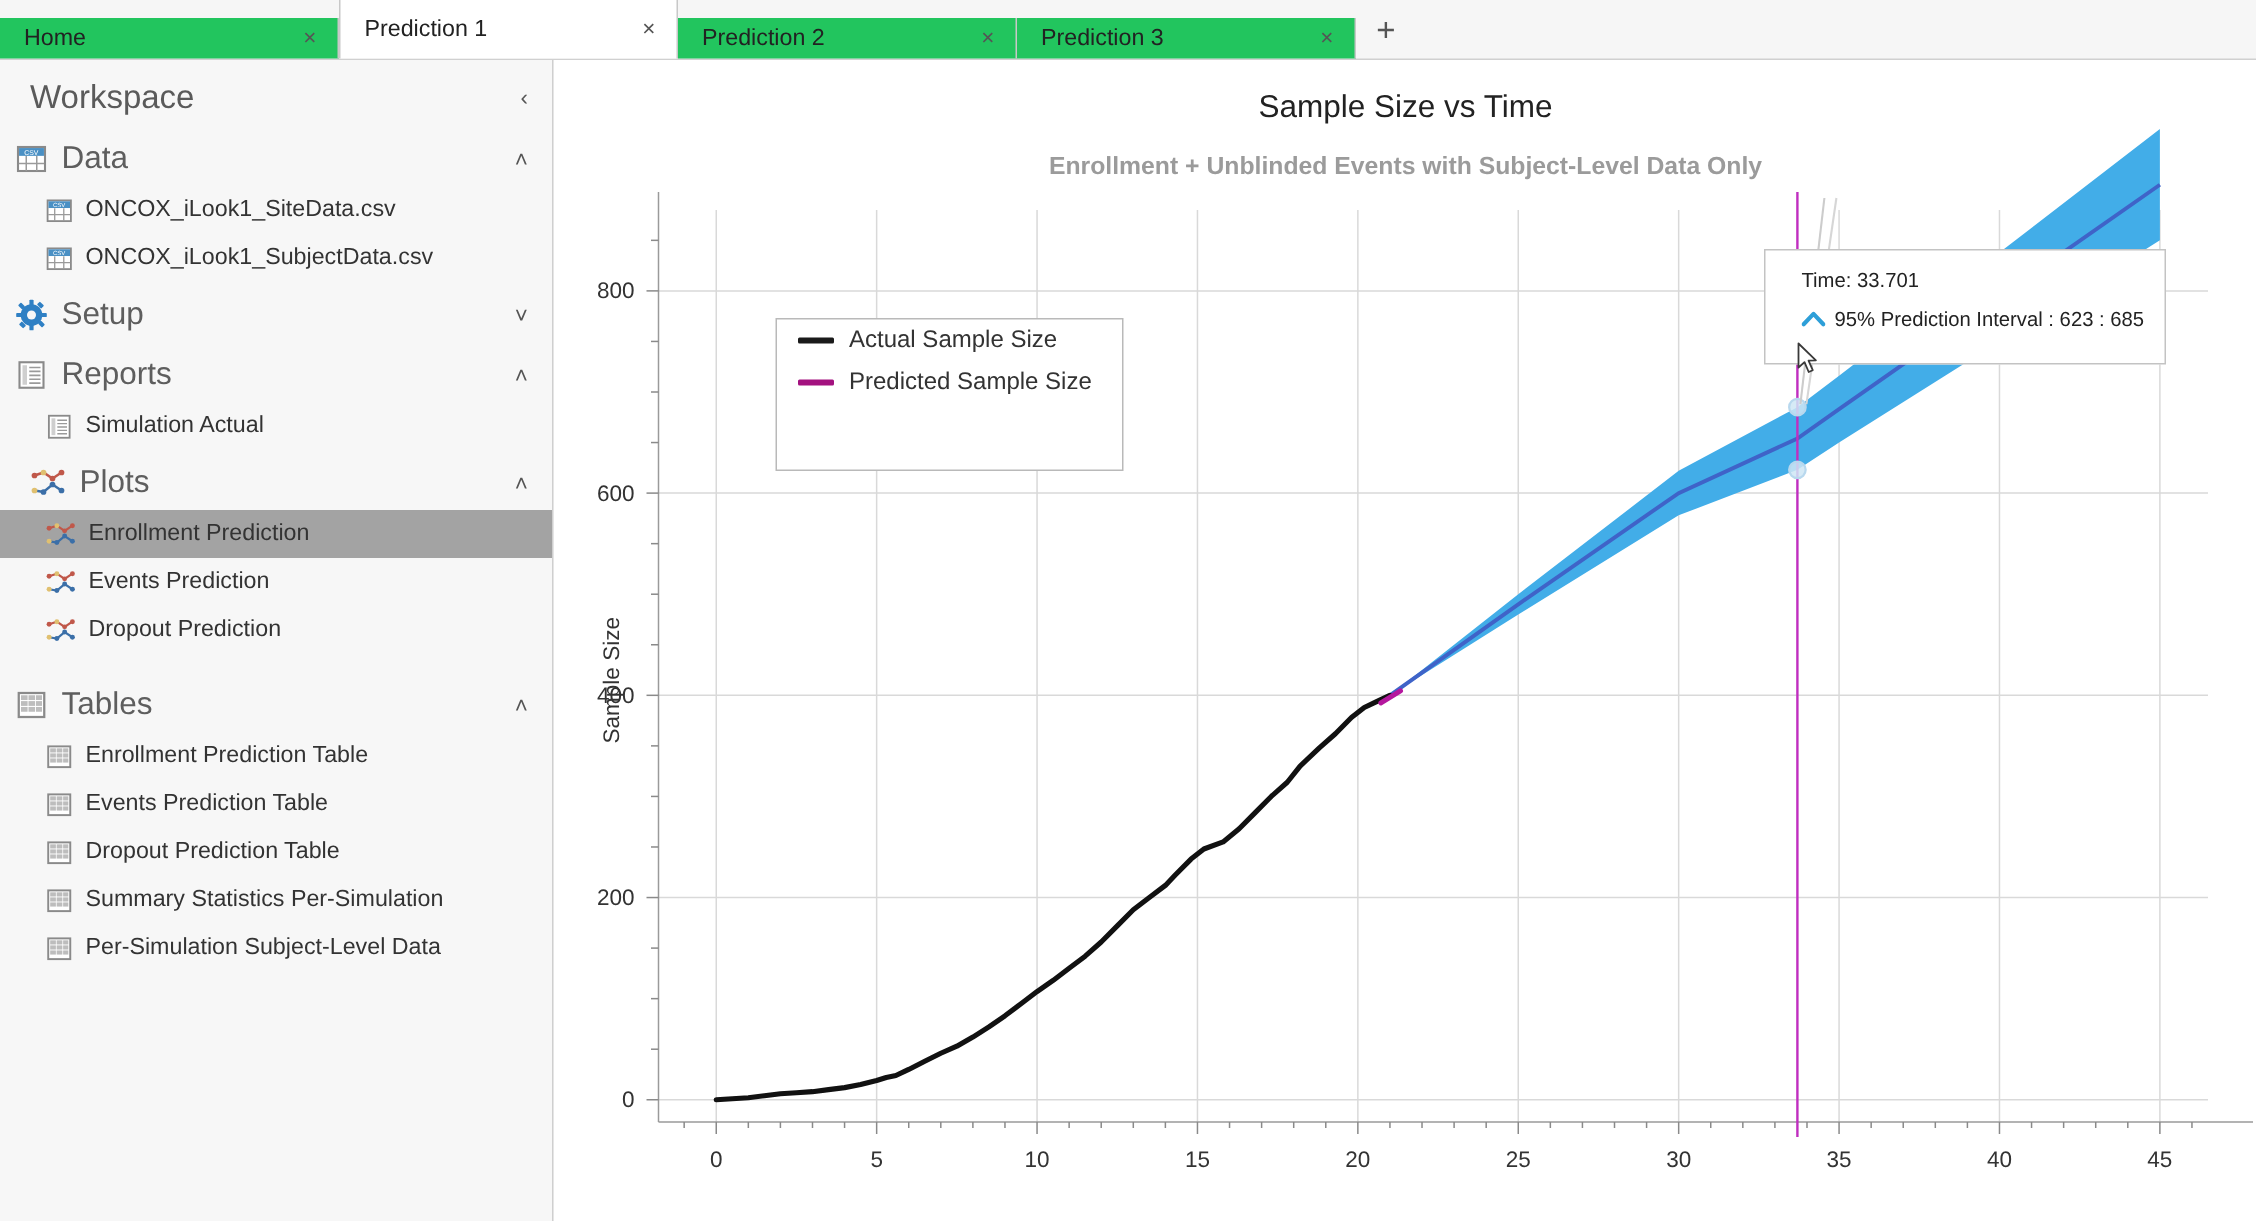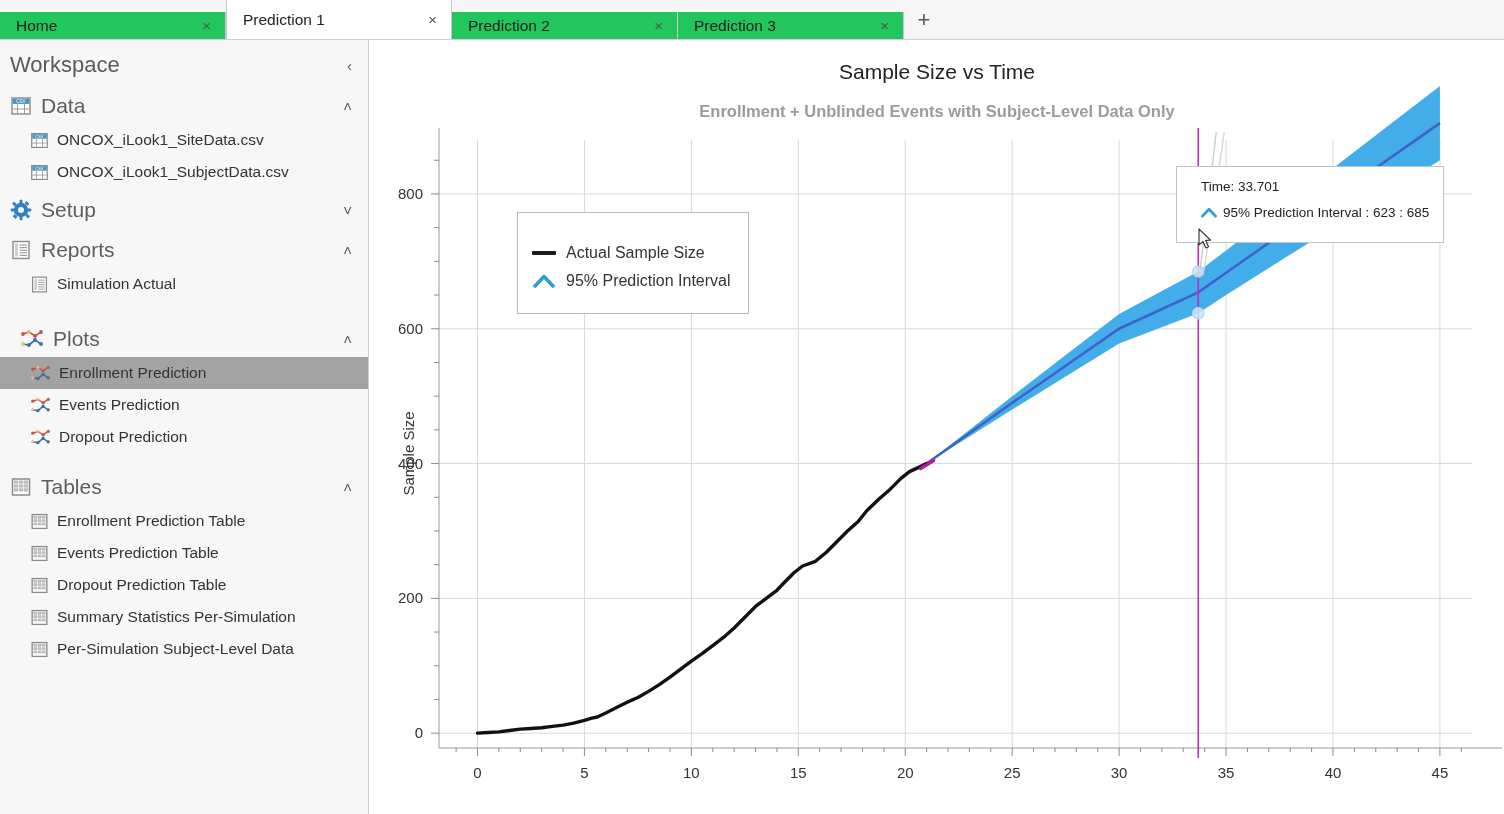--- a/index.html
+++ b/index.html
@@ -53,21 +53,21 @@
   
   #sidebar {
     position: absolute; left: 0; top: 40px;
     width: 369px; height: 774px;
     background: #f7f7f7;
     border-right: 1px solid #cfcfcf;
     overflow: hidden;
   }
   #ws-header {
     display: flex; align-items: center; justify-content: space-between;
-    padding: 12px 16px 10px 10px;
+    padding: 12px 16px 10px 20px;
   }
   #ws-title { font-size: 22px; color: #5a5a5a; font-weight: 400; }
   .chev { color: #555; font-size: 15px; line-height: 1; }
 
   .group {
     display: flex; align-items: center; justify-content: space-between;
     padding: 6px 16px 6px 10px;
   }
   .group-left { display: flex; align-items: center; gap: 9px; }
   .group-title { font-size: 21px; color: #5e5e5e; font-weight: 400; }
@@ -109,21 +109,21 @@
     text-align: center;
     font-size: 15px; color: #333;
   }
 
   
   #legend {
     position: absolute; left: 147px; top: 172px;
     width: 232px; height: 102px;
     background: #ffffff;
     border: 1px solid #b9b9b9;
-    padding: 26px 12px 8px 14px;
+    padding: 0 12px 8px 14px;
   }
   .leg-row { display: flex; align-items: center; gap: 10px; height: 28px; }
   .leg-text { font-size: 16px; color: #333; white-space: nowrap; }
   .leg-line { width: 24px; height: 4px; border-radius: 1px; }
 
   
   #tooltip {
     position: absolute; left: 806px; top: 126px;
     width: 268px; height: 77px;
     background: #ffffff;
@@ -264,21 +264,21 @@
             <line x1="9.5" y1="8.6" x2="17" y2="8.6"></line>
           <line x1="9.5" y1="11.2" x2="17" y2="11.2"></line>
             <line x1="9.5" y1="13.8" x2="17" y2="13.8"></line>
           <line x1="9.5" y1="16.4" x2="17" y2="16.4"></line>
         </g>
       </svg>
     </span>
     <span>Simulation Actual</span>
   </div>
 
-  <div class="group" style="margin-top:21px;padding-left:20px;">
+  <div class="group" style="margin-top:4px;padding-left:20px;">
     <span class="group-left">
       <span class="ic">
         <svg width="24" height="22" viewBox="0 0 24 22">
           <g stroke="#c0584a" stroke-width="1.7" fill="none">
             <path d="M3 6 L9 4 L15 8 L21 4"></path>
           </g>
           <g stroke="#3b6fa8" stroke-width="1.7" fill="none">
             <path d="M3 16 L9 17 L15 12 L21 16"></path>
           </g>
           <g fill="#c0584a">
@@ -621,26 +621,22 @@
   </svg>
 
   <div id="ylabel">Sample Size</div>
 
   <div id="legend">
     <div class="leg-row">
       <span class="leg-line" style="background:#1a1a1a;"></span>
       <span class="leg-text">Actual Sample Size</span>
     </div>
     <div class="leg-row">
-      <span style="width:24px;display:flex;justify-content:center;">
-        <svg width="22" height="14" viewBox="0 0 22 14">
-            <path d="M2 12 L11 2.5 L20 12" fill="none" stroke="#2e9fd8" stroke-width="3.6" stroke-linecap="round" stroke-linejoin="round"></path>
-          </svg>
-      </span>
-      <span class="leg-text">95% Prediction Interval</span>
+      <span class="leg-line" style="background:#a3117f;"></span>
+      <span class="leg-text">Predicted Sample Size</span>
     </div>
   </div>
 
   <div id="tooltip">
     <div id="tt-time">Time: 33.701</div>
     <div id="tt-row">
       <span style="display:flex;">
         <svg width="16" height="11" viewBox="0 0 22 14">
             <path d="M2 12 L11 2.5 L20 12" fill="none" stroke="#2e9fd8" stroke-width="3.8" stroke-linecap="round" stroke-linejoin="round"></path>
           </svg>

